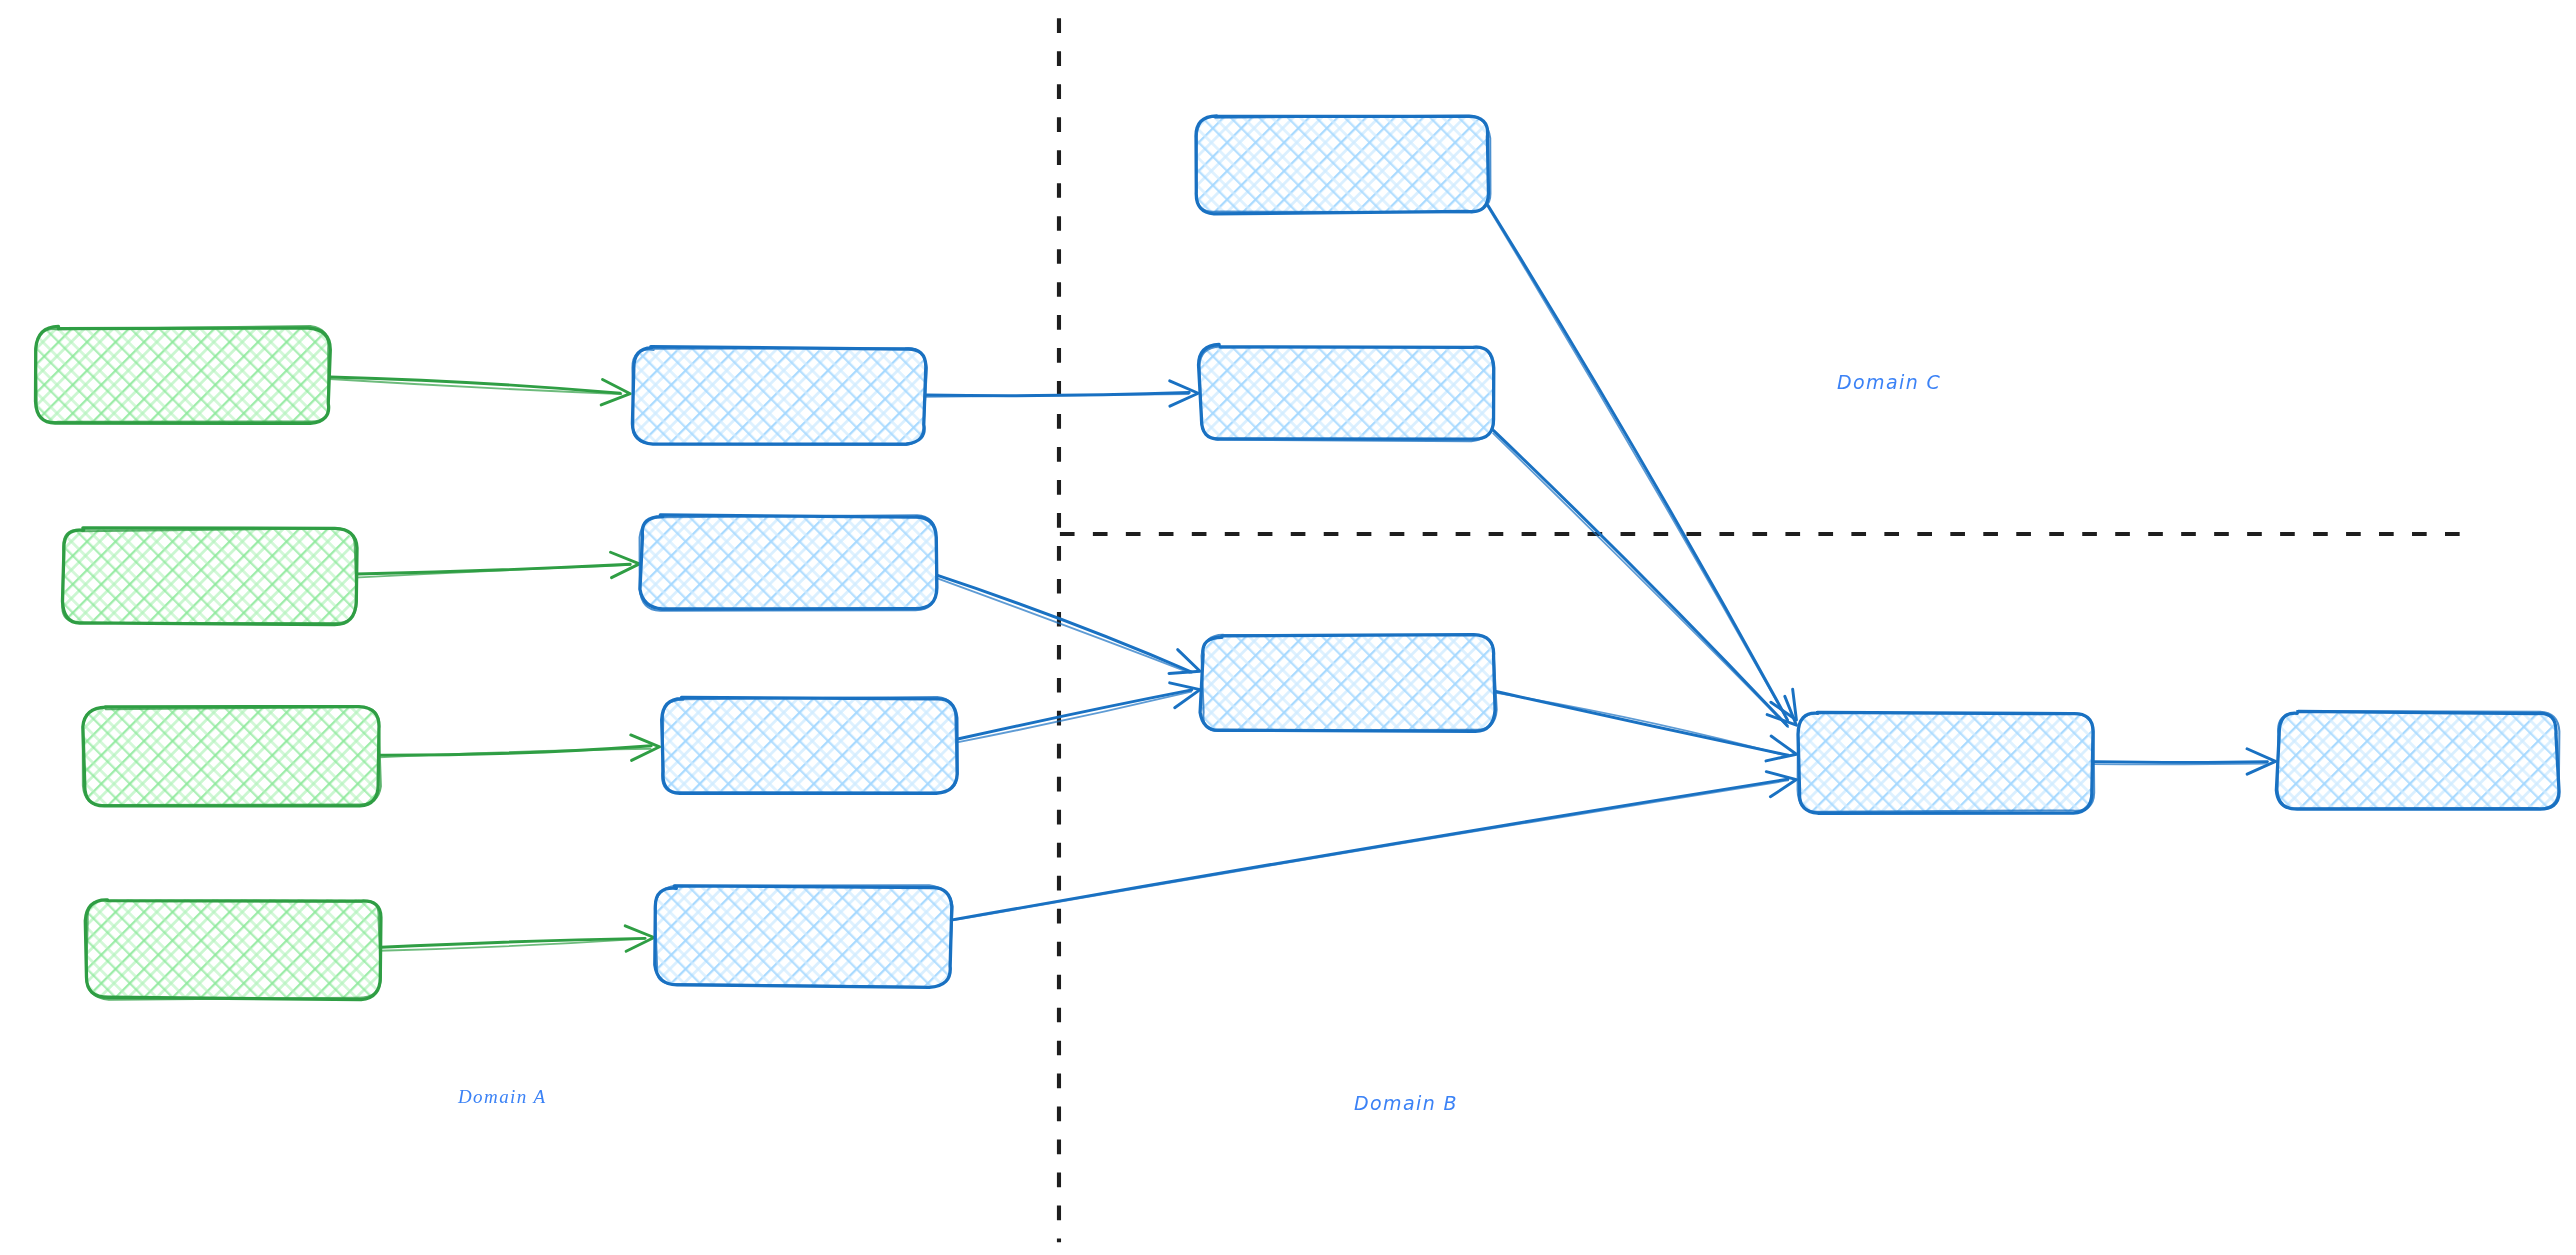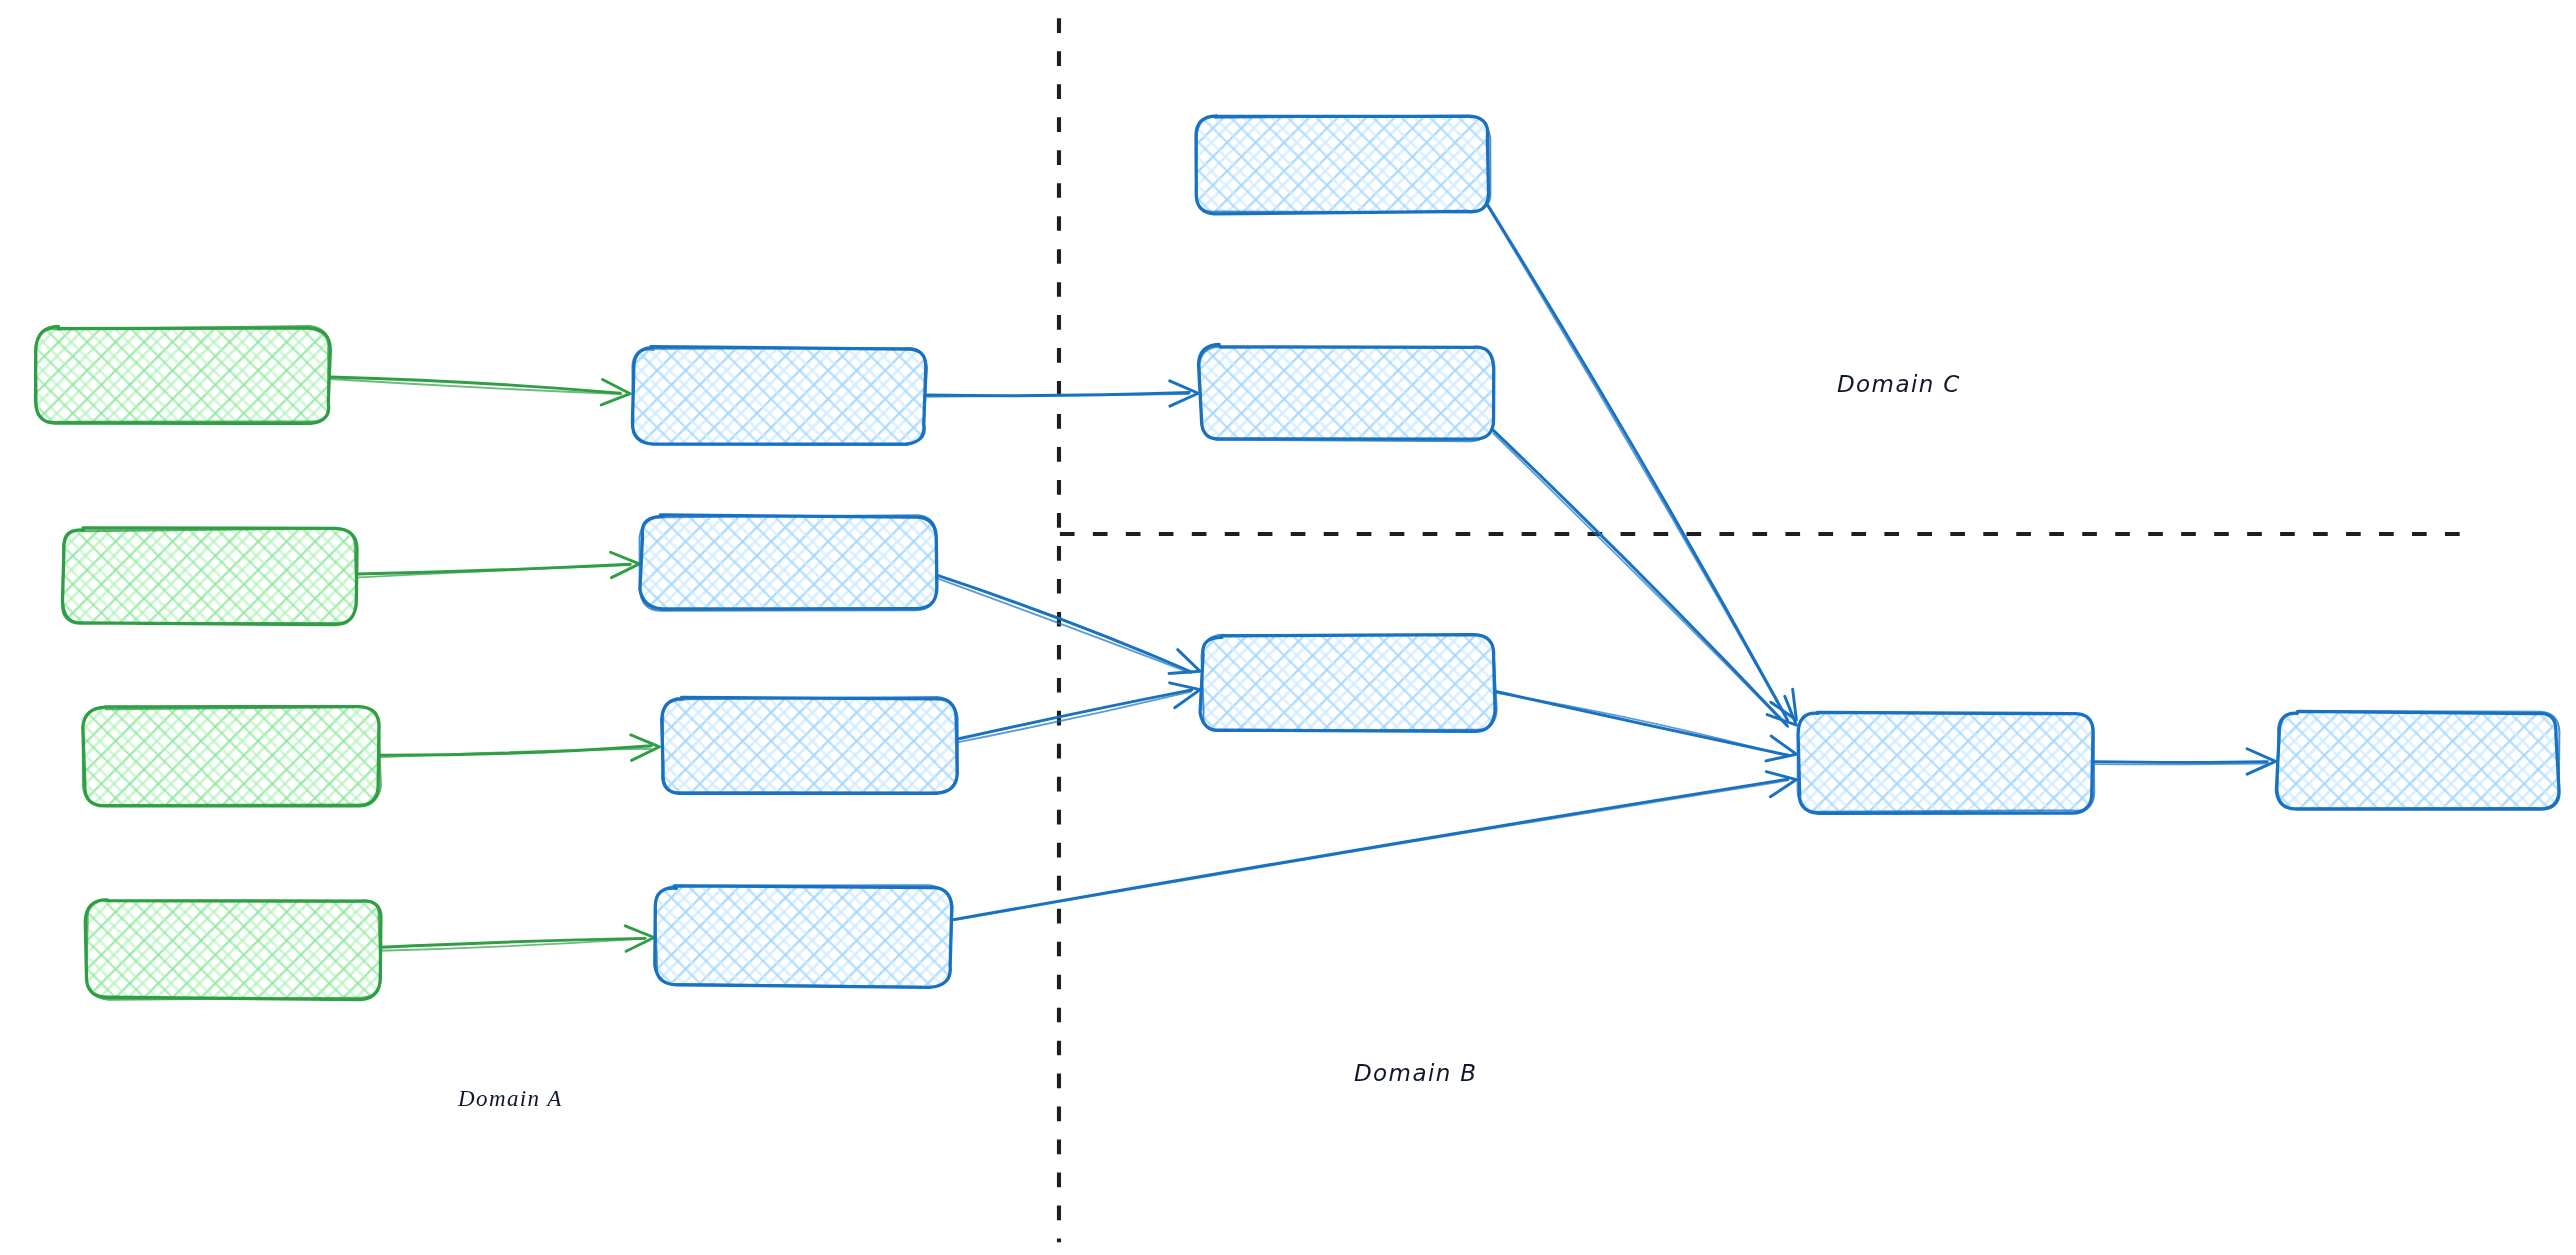--- a/index.html
+++ b/index.html
@@ -20,24 +20,24 @@
   }
   #scene {
     position: absolute;
     inset: 0;
     width: 100%;
     height: 100%;
   }
   .domain-label {
     position: absolute;
     font-family: "DejaVu Sans", sans-serif;
-    font-size: 23px;
+    font-size: 19px;
     font-style: italic;
     letter-spacing: 1.4px;
-    color: #0f172a;
+    color: #3b82f6;
     white-space: nowrap;
     user-select: none;
   }
   .node-hit {
     position: absolute;
     border-radius: 20px;
   }
 </style>
 </head>
 <body>
@@ -208,21 +208,21 @@
           <rect x="2486" y="778" width="306" height="106" rx="22" ry="22" fill="url(#hatch-blue)"></rect>
           <rect x="2486" y="778" width="306" height="106" rx="22" ry="22" fill="url(#hatch-blue2)"></rect>
           <path d="M 2508.8764982236908 776.5798330309707 L 2768.9327803854517 779.103688003078 Q 2791.5252819068382 776.3348522187839 2790.0780164003736 801.1321675643009 L 2793.49107265635 863.8907117861745 Q 2793.945517541815 884.7806730283335 2768.697386741963 883.0586348776978 L 2507.8843274125293 883.328966618203 Q 2486.6003041279505 883.4934754378597 2484.9438748364078 862.8626047386148 L 2487.999708177522 801.3910655991133 Q 2487.67402458362 776.641553879083 2507.727247358173 778.7420916570081 " fill="none" stroke="#1971c2" stroke-width="3.6" stroke-linecap="round" stroke-linejoin="round" opacity="1"></path>
           <path d="M 2507.286695004109 776.0381083488642 L 2771.913842784201 776.8875799183211 Q 2792.5670348417793 777.0303921704322 2793.871119024172 798.394134998505 L 2793.235884310322 861.8336658486322 Q 2791.2592487341067 884.6868457806701 2770.5527362835373 882.0363636017015 L 2506.822054013993 882.231969833482 Q 2487.5083676592953 885.2943606391989 2486.1910452852917 861.6786952026555 L 2486.9760909094366 801.5396838204655 Q 2484.5445532801305 778.0587230930379 2507.342917442947 778.3785123836149 " fill="none" stroke="#1971c2" stroke-width="2.2" stroke-linecap="round" stroke-linejoin="round" opacity="0.78"></path>
         </g>
       </g>
   </svg>
 
   <div id="labels-layer">
       <div class="domain-label" style="left: 458px; top: 1086px; font-family: Liberation Serif, serif;">Domain A</div>
-      <div class="domain-label" style="left: 1354px; top: 1060px;">Domain B</div>
+      <div class="domain-label" style="left: 1354px; top: 1092px;">Domain B</div>
       <div class="domain-label" style="left: 1837px; top: 371px;">Domain C</div>
     </div>
   <div id="hits-layer">
       <div class="node-hit" style="left: 37px; top: 328px; width: 293px; height: 95px;"></div>
       <div class="node-hit" style="left: 62px; top: 529px; width: 293px; height: 93px;"></div>
       <div class="node-hit" style="left: 84px; top: 708px; width: 295px; height: 97px;"></div>
       <div class="node-hit" style="left: 87px; top: 900px; width: 293px; height: 99px;"></div>
       <div class="node-hit" style="left: 632px; top: 348px; width: 293px; height: 95px;"></div>
       <div class="node-hit" style="left: 641px; top: 516px; width: 295px; height: 93px;"></div>
       <div class="node-hit" style="left: 661px; top: 698px; width: 295px; height: 95px;"></div>

